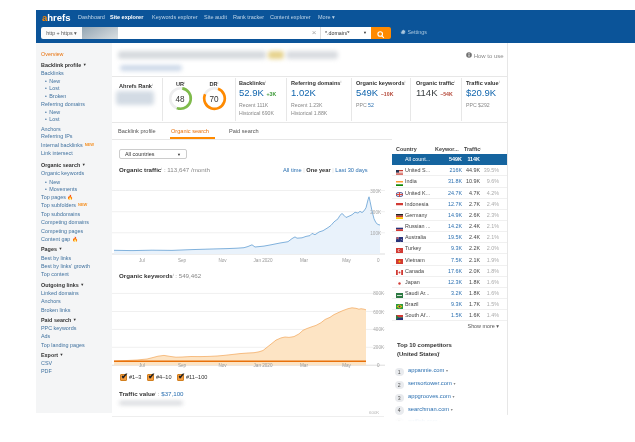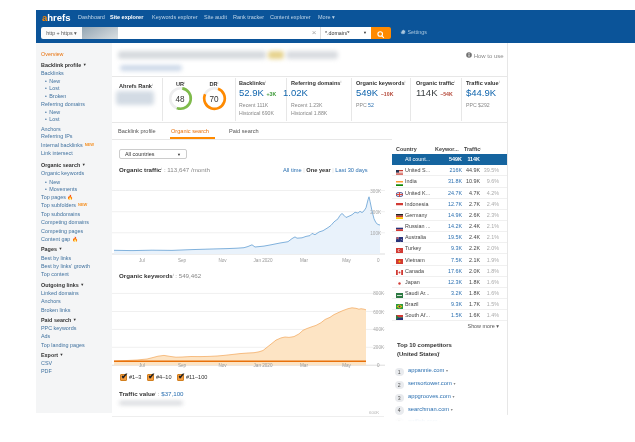--- a/index.html
+++ b/index.html
@@ -159,33 +159,33 @@
     <circle cx="12.5" cy="12.5" r="10.3" fill="none" stroke="#ff8a00" stroke-width="2.6" stroke-dasharray="49 64.7" transform="rotate(-70 12.5 12.5)"></circle>
     <text x="12" y="15.5" font-size="8.2" fill="#333" text-anchor="middle" font-family="Liberation Sans">70</text>
   </svg>
 
   <div class="abs lbl" style="left:239px; top:79px;">Backlinks<span class="sup">i</span></div>
   <div class="abs bignum" style="left:239px; top:87px;">52.9K <span class="delta up">+3K</span></div>
   <div class="abs subtxt" style="left:239px; top:101.5px;">Recent 111K</div>
   <div class="abs subtxt" style="left:239px; top:109.5px;">Historical 690K</div>
 
   <div class="abs lbl" style="left:291px; top:79px;">Referring domains<span class="sup">i</span></div>
-  <div class="abs bignum" style="left:283px; top:87px;">1.02K</div>
+  <div class="abs bignum" style="left:291px; top:87px;">1.02K</div>
   <div class="abs subtxt" style="left:291px; top:101.5px;">Recent 1.23K</div>
   <div class="abs subtxt" style="left:291px; top:109.5px;">Historical 1.88K</div>
 
   <div class="abs lbl" style="left:356px; top:79px;">Organic keywords<span class="sup">i</span></div>
   <div class="abs bignum" style="left:356px; top:87px;">549K <span class="delta dn">−10K</span></div>
   <div class="abs subtxt" style="left:356px; top:101.5px;">PPC <span class="link">52</span></div>
 
   <div class="abs lbl" style="left:416px; top:79px;">Organic traffic<span class="sup">i</span></div>
   <div class="abs bignum dark" style="left:416px; top:87px;">114K <span class="delta dn">−54K</span></div>
 
   <div class="abs lbl" style="left:466px; top:79px;">Traffic value<span class="sup">i</span></div>
-  <div class="abs bignum" style="left:466px; top:87px;">$44.9K</div>
+  <div class="abs bignum" style="left:466px; top:87px;">$20.9K</div>
   <div class="abs subtxt" style="left:466px; top:101.5px;">PPC $292</div>
 
   <div class="abs tab" style="left:118px; top:128px;">Backlink profile</div>
   <div class="abs tab on" style="left:171px; top:128px;">Organic search</div>
   <div class="abs" style="left:170px; top:137px; width:45px; height:2px; background:#ff8a00;"></div>
   <div class="abs tab" style="left:229px; top:128px;">Paid search</div>
 
   <div class="abs" style="left:119px; top:149px; width:68px; height:10px; border:1px solid #ccc; border-radius:2px; background:#fff; font-size:5.4px; color:#333; line-height:9px; padding-left:5px;">All countries<span style="float:right; margin-right:5px; font-size:4px;">▼</span></div>
 
   <div class="abs hdg" style="left:119px; top:166px;">Organic traffic<span class="sup">i</span> <span class="hval">: 113,647 /month</span></div>

